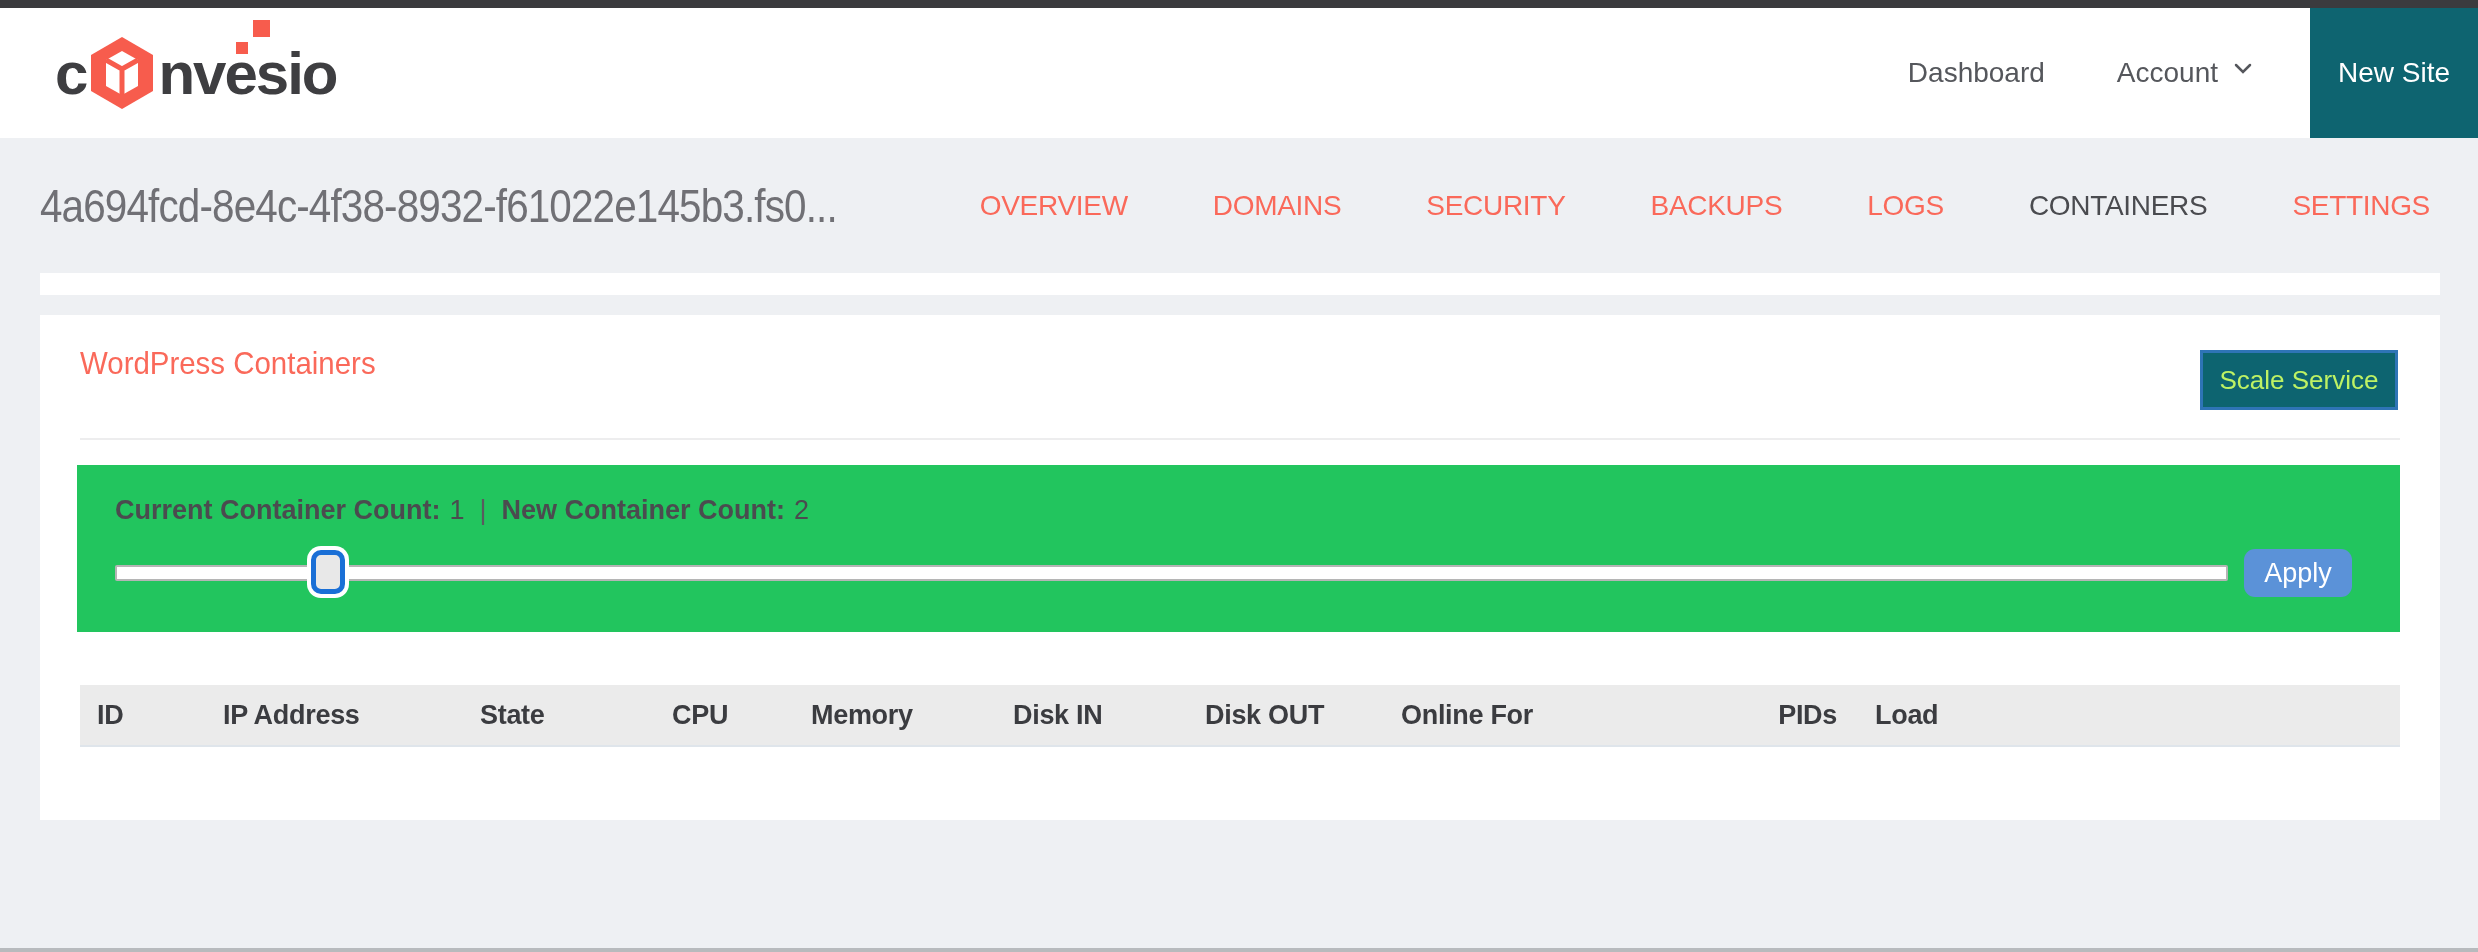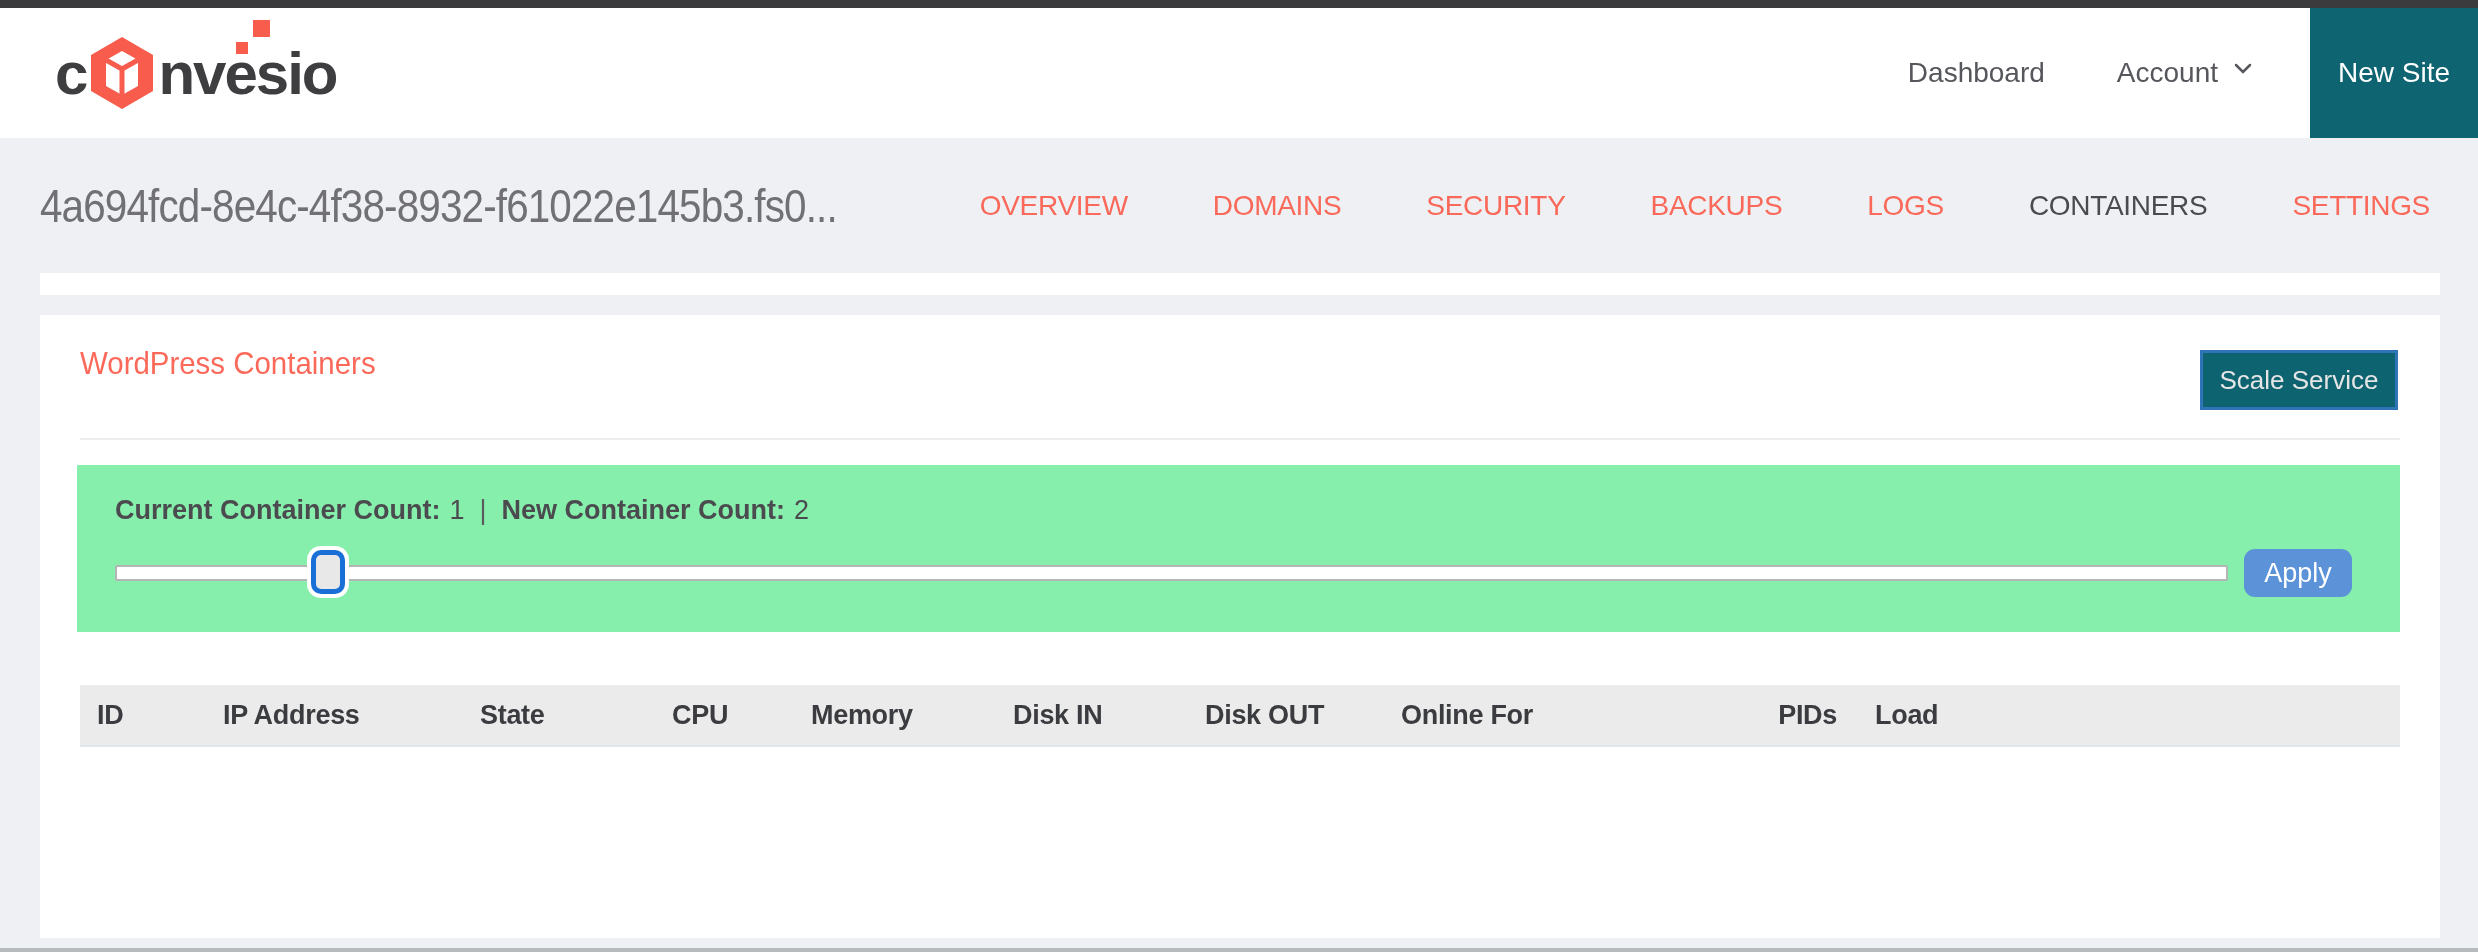--- a/index.html
+++ b/index.html
@@ -27,29 +27,29 @@
   
   .site-row{position:absolute;top:138px;left:0;right:0;height:135px;display:flex;align-items:center;}
   .site-title{margin-left:40px;font-size:47px;color:#707075;letter-spacing:-1px;
     transform:scaleX(0.86);transform-origin:0 50%;white-space:nowrap;}
   .site-tabs{margin-left:auto;margin-right:48px;display:flex;align-items:center;gap:85px;}
   .tab{font-size:28px;color:#fa695a;letter-spacing:-0.3px;cursor:pointer;white-space:nowrap;}
   .tab.active{color:#4a4b4f;}
   
   .white-strip{position:absolute;top:273px;left:40px;width:2400px;height:22px;background:#ffffff;}
   
-  .card{position:absolute;top:315px;left:40px;width:2400px;height:623px;background:#ffffff;}
+  .card{position:absolute;top:315px;left:40px;width:2400px;height:505px;background:#ffffff;}
   .panel-heading{position:absolute;left:40px;top:30px;font-size:32px;color:#fa695a;
     transform:scaleX(0.92);transform-origin:0 50%;white-space:nowrap;}
   .scale-btn{position:absolute;right:42px;top:35px;width:198px;height:60px;box-sizing:border-box;
-    background:#0d6470;border:3px solid #2e74b6;color:#e5e5e5;font-size:26px;
+    background:#0d6470;border:3px solid #2e74b6;color:#bef264;font-size:26px;
     display:flex;align-items:center;justify-content:center;cursor:pointer;}
   .panel-divider{position:absolute;left:40px;right:40px;top:123px;height:2px;background:#ededee;}
   
-  .info-box{position:absolute;left:37px;right:40px;top:150px;height:167px;background:#86efac;
+  .info-box{position:absolute;left:37px;right:40px;top:150px;height:167px;background:#22c55e;
     box-sizing:border-box;padding:30px 48px 0 38px;}
   .count-line{font-size:27px;color:#4b4b4f;display:flex;align-items:baseline;gap:9px;white-space:nowrap;}
   .count-label{font-weight:bold;}
   .count-value{font-weight:normal;color:#4b4b4f;}
   .count-sep{color:#5a5a5e;padding:0 6px;}
   .slider-row{margin-top:24px;display:flex;align-items:center;height:46px;}
   .slider-track{position:relative;flex:1;height:16px;background:#ffffff;border:2px solid #b5b5b5;
     box-sizing:border-box;border-radius:2px;cursor:pointer;}
   .slider-thumb{position:absolute;left:calc(10% - 17px);top:-17px;width:34px;height:44px;
     box-sizing:border-box;background:#e8e8e8;border:5px solid #1a6fd6;border-radius:10px;

